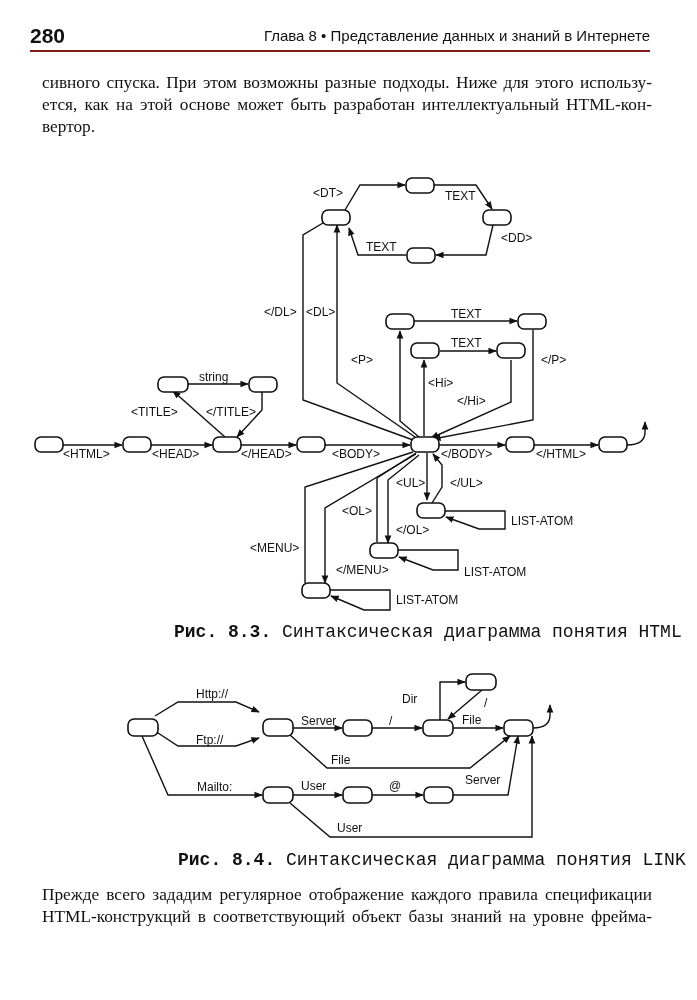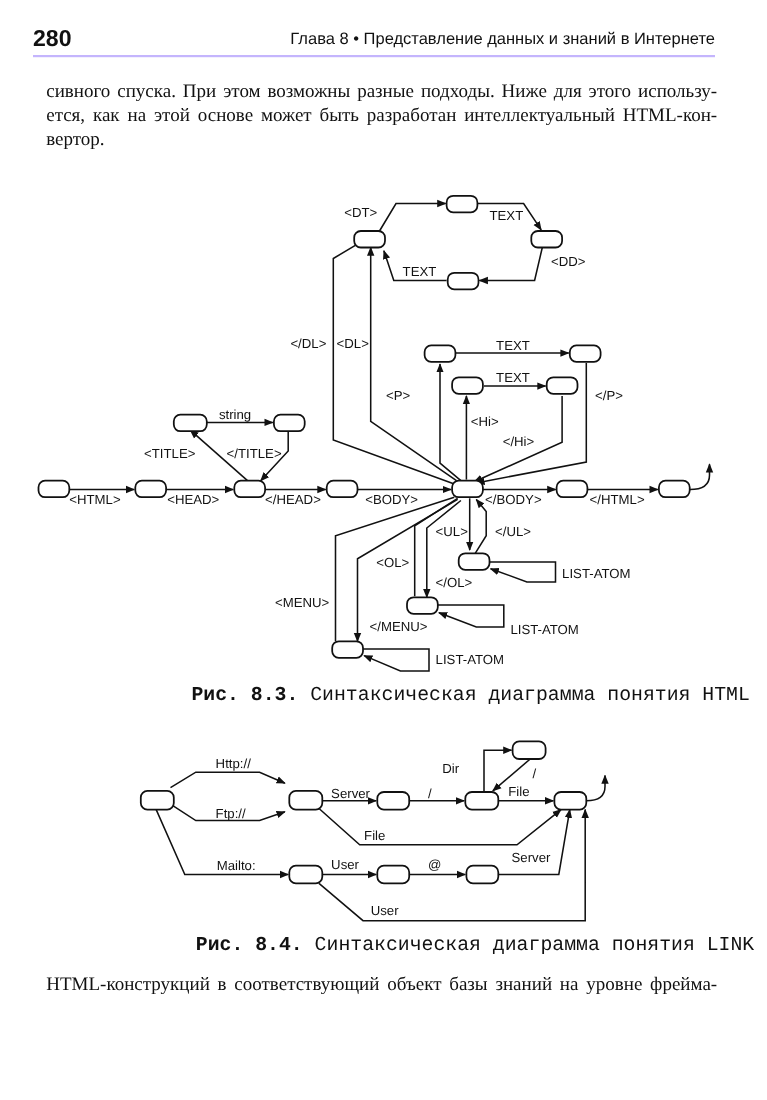--- a/index.html
+++ b/index.html
@@ -1,17 +1,17 @@
 <!DOCTYPE html>
 <html><head>
 <meta charset="utf-8">
 <style>
   html, body { margin: 0; padding: 0; background: #ffffff; }
   body { width: 697px; height: 1000px; position: relative; overflow: hidden; color: #111; }
-  .header { position: absolute; left: 30px; top: 22px; width: 620px; height: 28px; border-bottom: 2px solid #c4b5fd; }
+  .header { position: absolute; left: 30px; top: 22px; width: 620px; height: 28px; border-bottom: 2px solid #7f1d1d; }
   .page-num { position: absolute; left: 0; top: 2px; font-family: "Liberation Sans", sans-serif; font-weight: bold; font-size: 21px; }
   .running-head { position: absolute; right: 0; top: 5px; font-family: "Liberation Sans", sans-serif; font-size: 15px; }
   .para { position: absolute; left: 30px; width: 622px; font-family: "Liberation Serif", serif; font-size: 17.3px; line-height: 22px; text-align: justify; }
   .para .line { display: block; white-space: nowrap; text-align-last: justify; margin-left: 12px; }
   .para .line.last { text-align-last: left; font-family: Liberation Serif, serif; }
   #para1 { top: 72px; }
   #para2 { top: 884px; }
   svg { position: absolute; left: 0; top: 0; }
   .lbl { font-family: "Liberation Sans", sans-serif; font-size: 12px; fill: #111; }
   .edge { fill: none; stroke: #111; stroke-width: 1.4; }
@@ -179,14 +179,15 @@
 
 <div class="caption" id="cap1">
   <b>Рис. 8.3.</b><span> Синтаксическая диаграмма понятия HTML</span>
 </div>
 
 <div class="caption" id="cap2">
   <b>Рис. 8.4.</b><span> Синтаксическая диаграмма понятия LINK</span>
 </div>
 
 <div class="para" id="para2">
+  <span class="line">Прежде всего зададим регулярное отображение каждого правила спецификации</span>
   <span class="line">HTML-конструкций в соответствующий объект базы знаний на уровне фрейма-</span>
 </div>
 
 </body></html>

